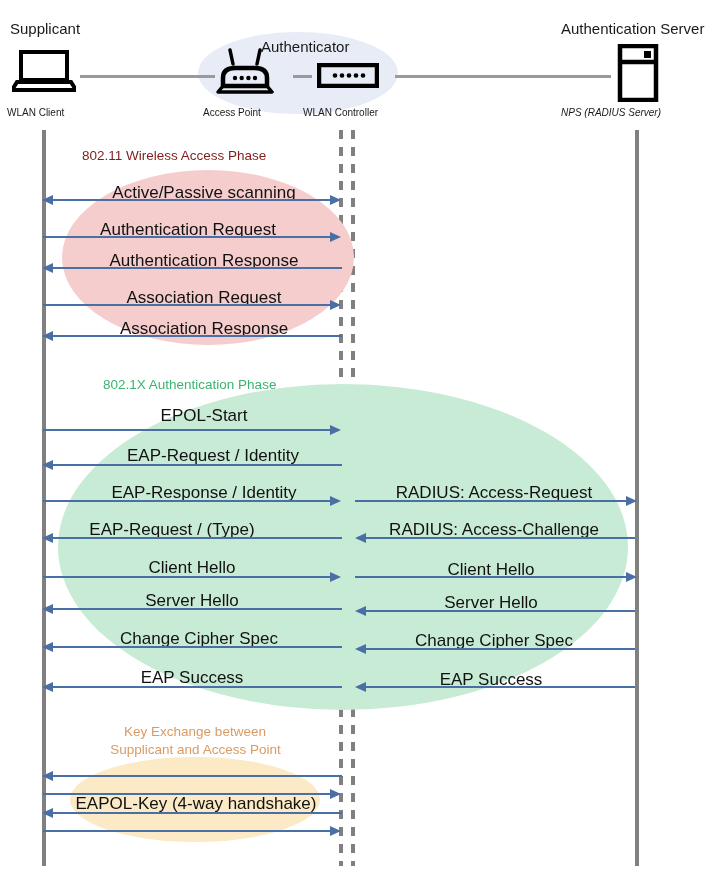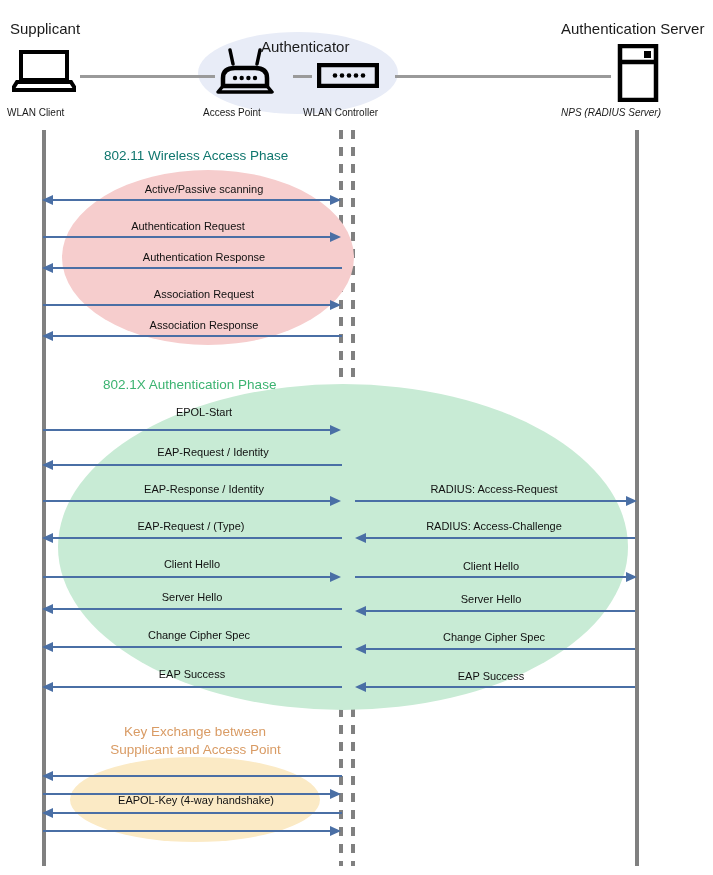--- a/index.html
+++ b/index.html
@@ -79,21 +79,21 @@
   .msg-head{
     position:absolute;
     width:0;height:0;
     border-top:5px solid transparent;
     border-bottom:5px solid transparent;
   }
   .msg-head.right{border-left:11px solid #4a6fa5;}
   .msg-head.left{border-right:11px solid #4a6fa5;}
   .msg-label{
     position:absolute;
-    font-size:11px;
+    font-size:17px;
     color:#111111;
     text-align:center;
     white-space:nowrap;
     transform:translateX(-50%);
   }
 </style>
 </head>
 <body>
 
 <div id="canvas">
@@ -151,21 +151,21 @@
   <div class="actor-name" style="left:203px;top:107px;">Access Point</div>
   <div class="actor-name" style="left:303px;top:107px;">WLAN Controller</div>
   <div class="actor-name" style="left:561px;top:107px;font-style:italic;">NPS (RADIUS Server)</div>
 
   <div class="lifeline" style="left:42px;top:130px;height:736px;"></div>
   <div class="lifeline-dashed" style="left:339px;top:130px;height:736px;"></div>
   <div class="lifeline-dashed" style="left:351px;top:130px;height:736px;"></div>
   <div class="lifeline" style="left:635px;top:130px;height:736px;"></div>
 
   <div class="phase-oval oval-pink" style="left:62px;top:170px;width:292px;height:175px;"></div>
-  <div class="phase-title" style="left:104px;top:146px;color:#0f766e;text-align:center;">802.11 Wireless Access Phase</div>
+  <div class="phase-title" style="left:82px;top:146px;color:#7f1d1d;text-align:center;">802.11 Wireless Access Phase</div>
 
   <div class="msg-label" style="left:204px;top:183px;">Active/Passive scanning</div>
   <div class="msg-line" style="left:46px;top:199px;width:293px;"></div>
   <div class="msg-head left" style="left:42px;top:195px;"></div>
   <div class="msg-head right" style="left:330px;top:195px;"></div>
 
   <div class="msg-label" style="left:188px;top:220px;">Authentication Request</div>
   <div class="msg-line" style="left:43px;top:236px;width:296px;"></div>
   <div class="msg-head right" style="left:330px;top:232px;"></div>
 
@@ -192,21 +192,21 @@
   <div class="msg-line" style="left:46px;top:464px;width:296px;"></div>
   <div class="msg-head left" style="left:42px;top:460px;"></div>
 
   <div class="msg-label" style="left:204px;top:483px;">EAP-Response / Identity</div>
   <div class="msg-line" style="left:43px;top:500px;width:296px;"></div>
   <div class="msg-head right" style="left:330px;top:496px;"></div>
   <div class="msg-label" style="left:494px;top:483px;">RADIUS: Access-Request</div>
   <div class="msg-line" style="left:355px;top:500px;width:277px;"></div>
   <div class="msg-head right" style="left:626px;top:496px;"></div>
 
-  <div class="msg-label" style="left:191px;top:520px;">EAP-Request / (Type)</div>
+  <div class="msg-label" style="left:172px;top:520px;">EAP-Request / (Type)</div>
   <div class="msg-line" style="left:46px;top:537px;width:296px;"></div>
   <div class="msg-head left" style="left:42px;top:533px;"></div>
   <div class="msg-label" style="left:494px;top:520px;">RADIUS: Access-Challenge</div>
   <div class="msg-line" style="left:359px;top:537px;width:276px;"></div>
   <div class="msg-head left" style="left:355px;top:533px;"></div>
 
   <div class="msg-label" style="left:192px;top:558px;">Client Hello</div>
   <div class="msg-line" style="left:43px;top:576px;width:296px;"></div>
   <div class="msg-head right" style="left:330px;top:572px;"></div>
   <div class="msg-label" style="left:491px;top:560px;">Client Hello</div>

